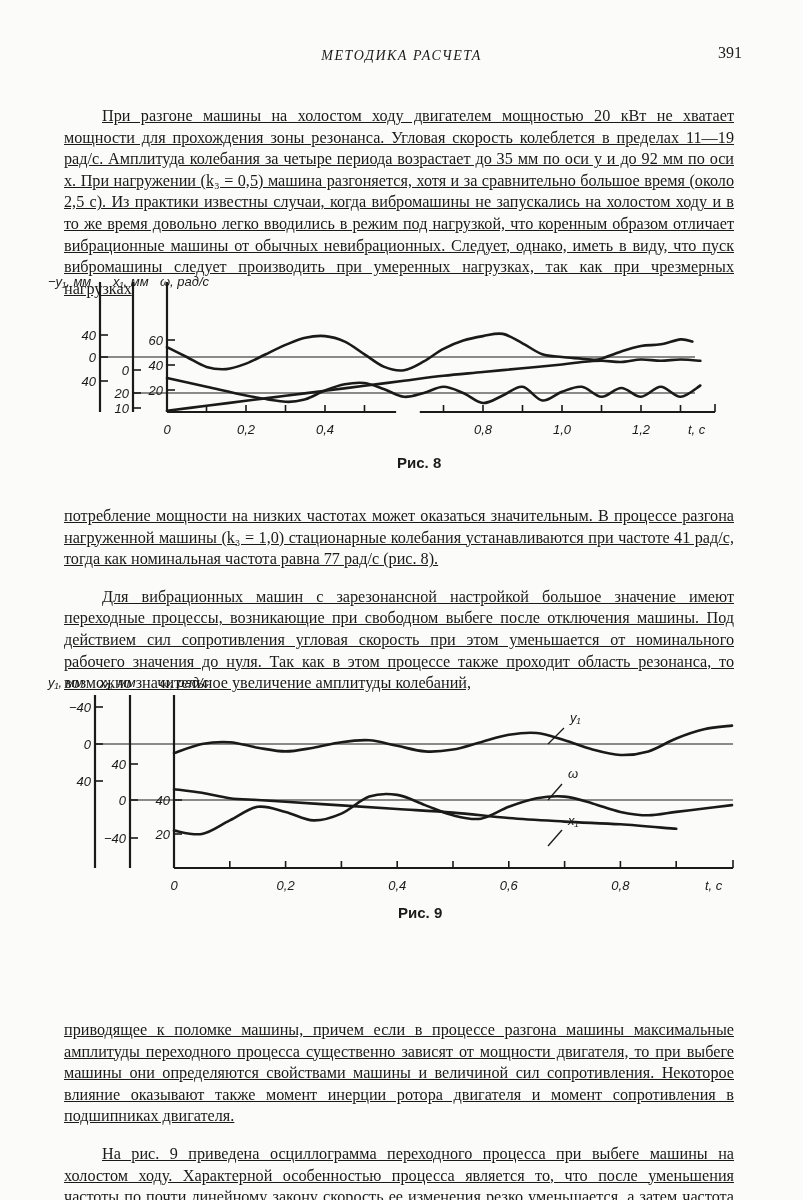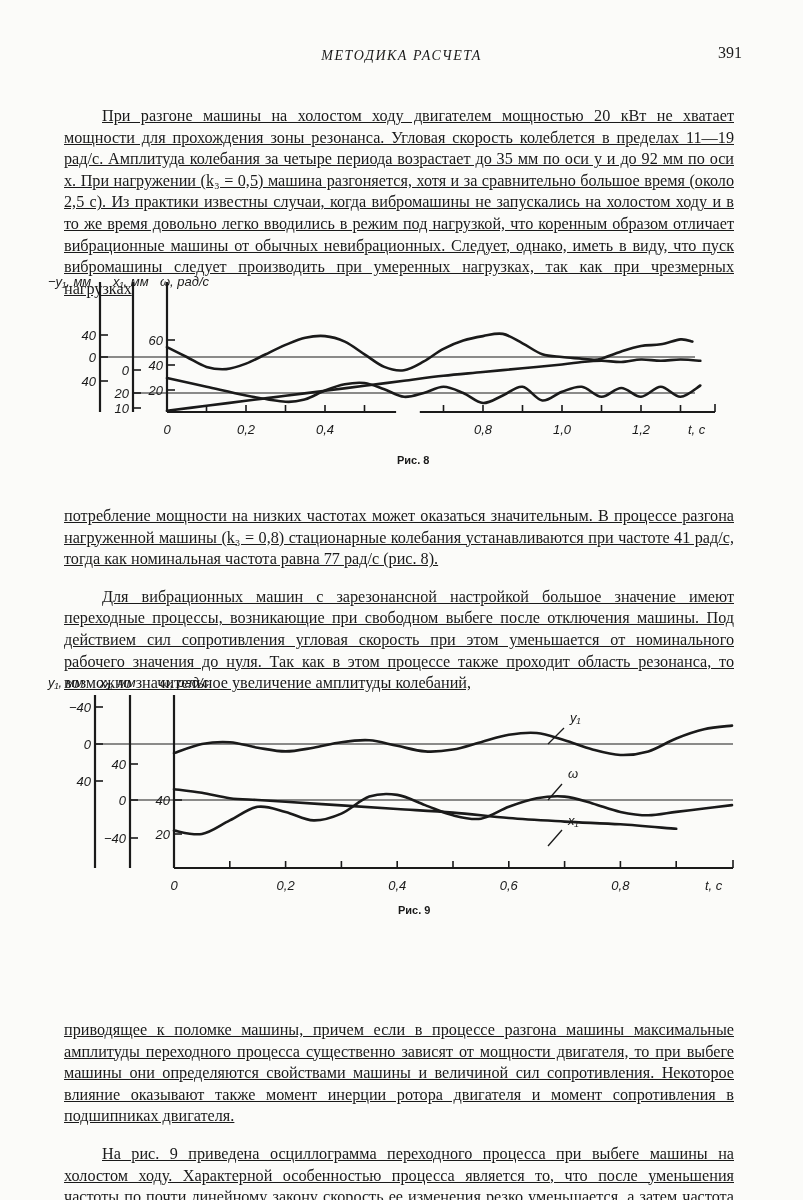--- a/index.html
+++ b/index.html
@@ -5,21 +5,21 @@
   html, body { margin:0; padding:0; background:#fbfbf9; }
   body { width:803px; height:1200px; position:relative; overflow:hidden;
          font-family:"Liberation Serif", serif; color:#1a1a1a; }
   .hdr-title { position:absolute; top:48px; left:0; width:803px; text-align:center;
                font-style:italic; font-size:14px; letter-spacing:1.5px; }
   .hdr-page { position:absolute; top:44px; left:718px; font-size:16px; }
   .para { position:absolute; left:48px; width:702px; font-size:16.2px; line-height:21.6px;
           text-align:justify; }
   .para p { margin:16px; text-indent:38px;text-decoration:underline; }
   .para p.noindent { text-indent:0; }
-  .caption { position:absolute; font-family:"Liberation Sans", sans-serif; font-weight:bold; font-size:11px;padding-left:24px; }
+  .caption { position:absolute; font-family:"Liberation Sans", sans-serif; font-weight:bold; font-size:15px;padding-left:24px; }
   svg text { font-family:"Liberation Sans", sans-serif; font-style:italic; font-size:13px; fill:#1a1a1a; }
   svg .tick { stroke:#1a1a1a; stroke-width:1.6; }
   svg .axis { stroke:#1a1a1a; stroke-width:2.2; fill:none; }
   svg .ref { stroke:#1a1a1a; stroke-width:1.2; fill:none; }
   svg .curve { stroke:#1a1a1a; stroke-width:2.6; fill:none; stroke-linecap:round; }
   svg .leader { stroke:#1a1a1a; stroke-width:1.3; fill:none; }
 </style>
 </head>
 <body>
 
@@ -88,21 +88,21 @@
       <text x="641" y="164" text-anchor="middle">1,2</text>
       <text x="688" y="164" text-anchor="start">t, c</text>
       <text x="482" y="318" text-anchor="start">y₁</text>
       <text x="452" y="370" text-anchor="start">ω</text>
       <text x="495" y="387" text-anchor="start">x₁</text>
     </g>
 </svg>
 <div class="caption" style="left:373px;top:454px;">Рис. 8</div>
 
 <div class="para" style="top:490px;">
-  <p class="noindent">потребление мощности на низких частотах может оказаться значительным. В процессе разгона нагруженной машины (k₃ = 0,8) стационарные колебания устанавливаются при частоте 41 рад/с, тогда как номинальная частота равна 77 рад/с (рис. 8).</p>
+  <p class="noindent">потребление мощности на низких частотах может оказаться значительным. В процессе разгона нагруженной машины (k₃ = 1,0) стационарные колебания устанавливаются при частоте 41 рад/с, тогда как номинальная частота равна 77 рад/с (рис. 8).</p>
   <p>Для вибрационных машин с зарезонансной настройкой большое значение имеют переходные процессы, возникающие при свободном выбеге после отключения машины. Под действием сил сопротивления угловая скорость при этом уменьшается от номинального рабочего значения до нуля. Так как в этом процессе также проходит область резонанса, то возможно значительное увеличение амплитуды колебаний,</p>
 </div>
 
 <svg id="fig9" style="position:absolute;left:0;top:670px;" width="803" height="240">
   <g id="fig9-static">
       <line x1="95" y1="25" x2="95" y2="198" class="axis"></line>
       <line x1="95" y1="37" x2="103" y2="37" class="tick"></line>
       <line x1="95" y1="74" x2="103" y2="74" class="tick"></line>
       <line x1="95" y1="111" x2="103" y2="111" class="tick"></line>
       <line x1="130" y1="25" x2="130" y2="198" class="axis"></line>

